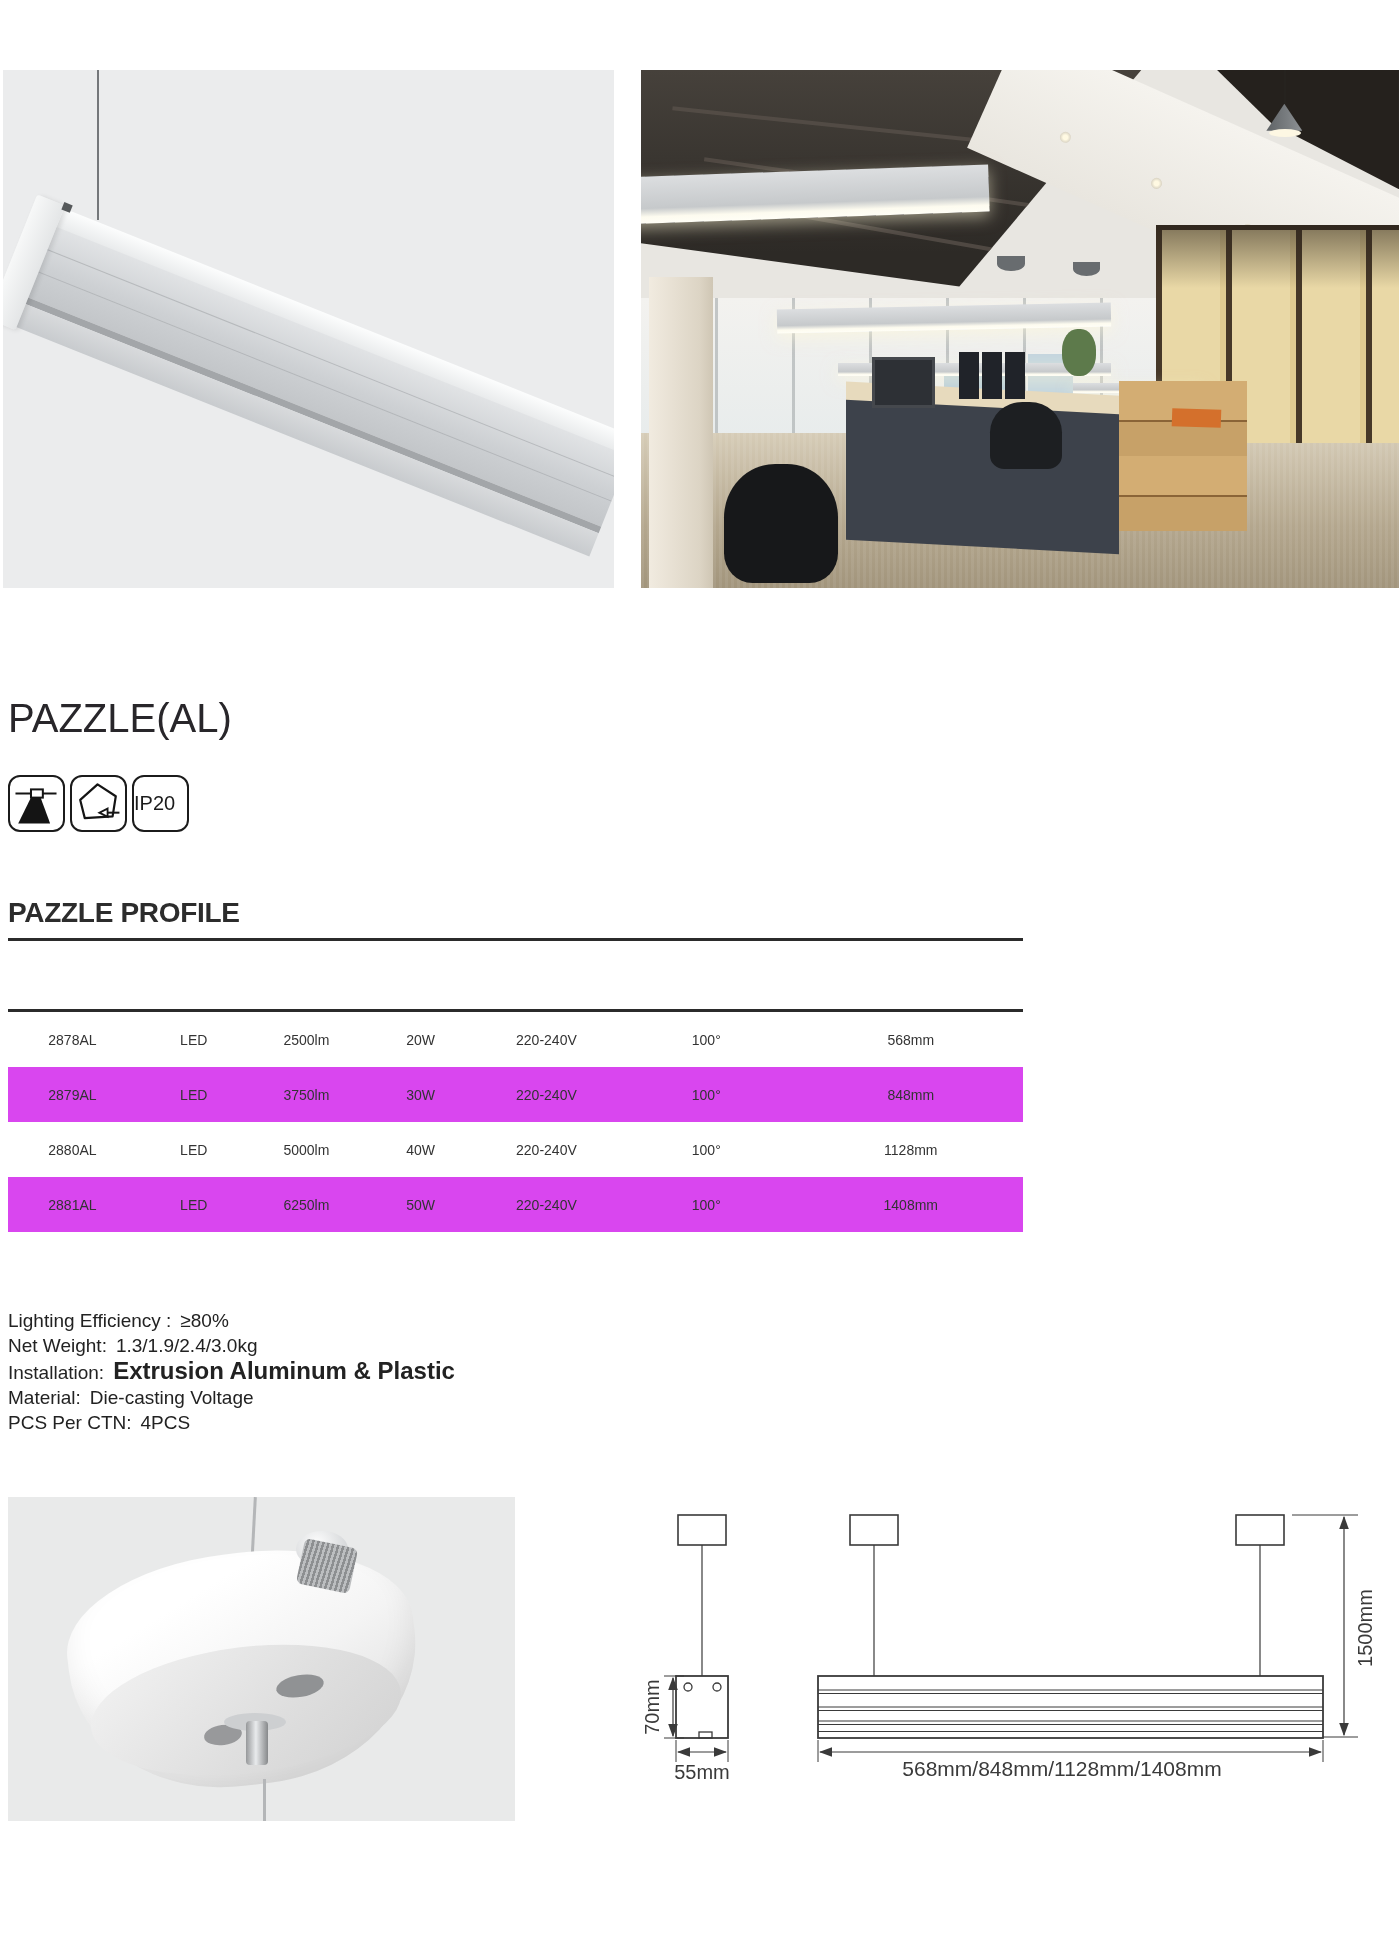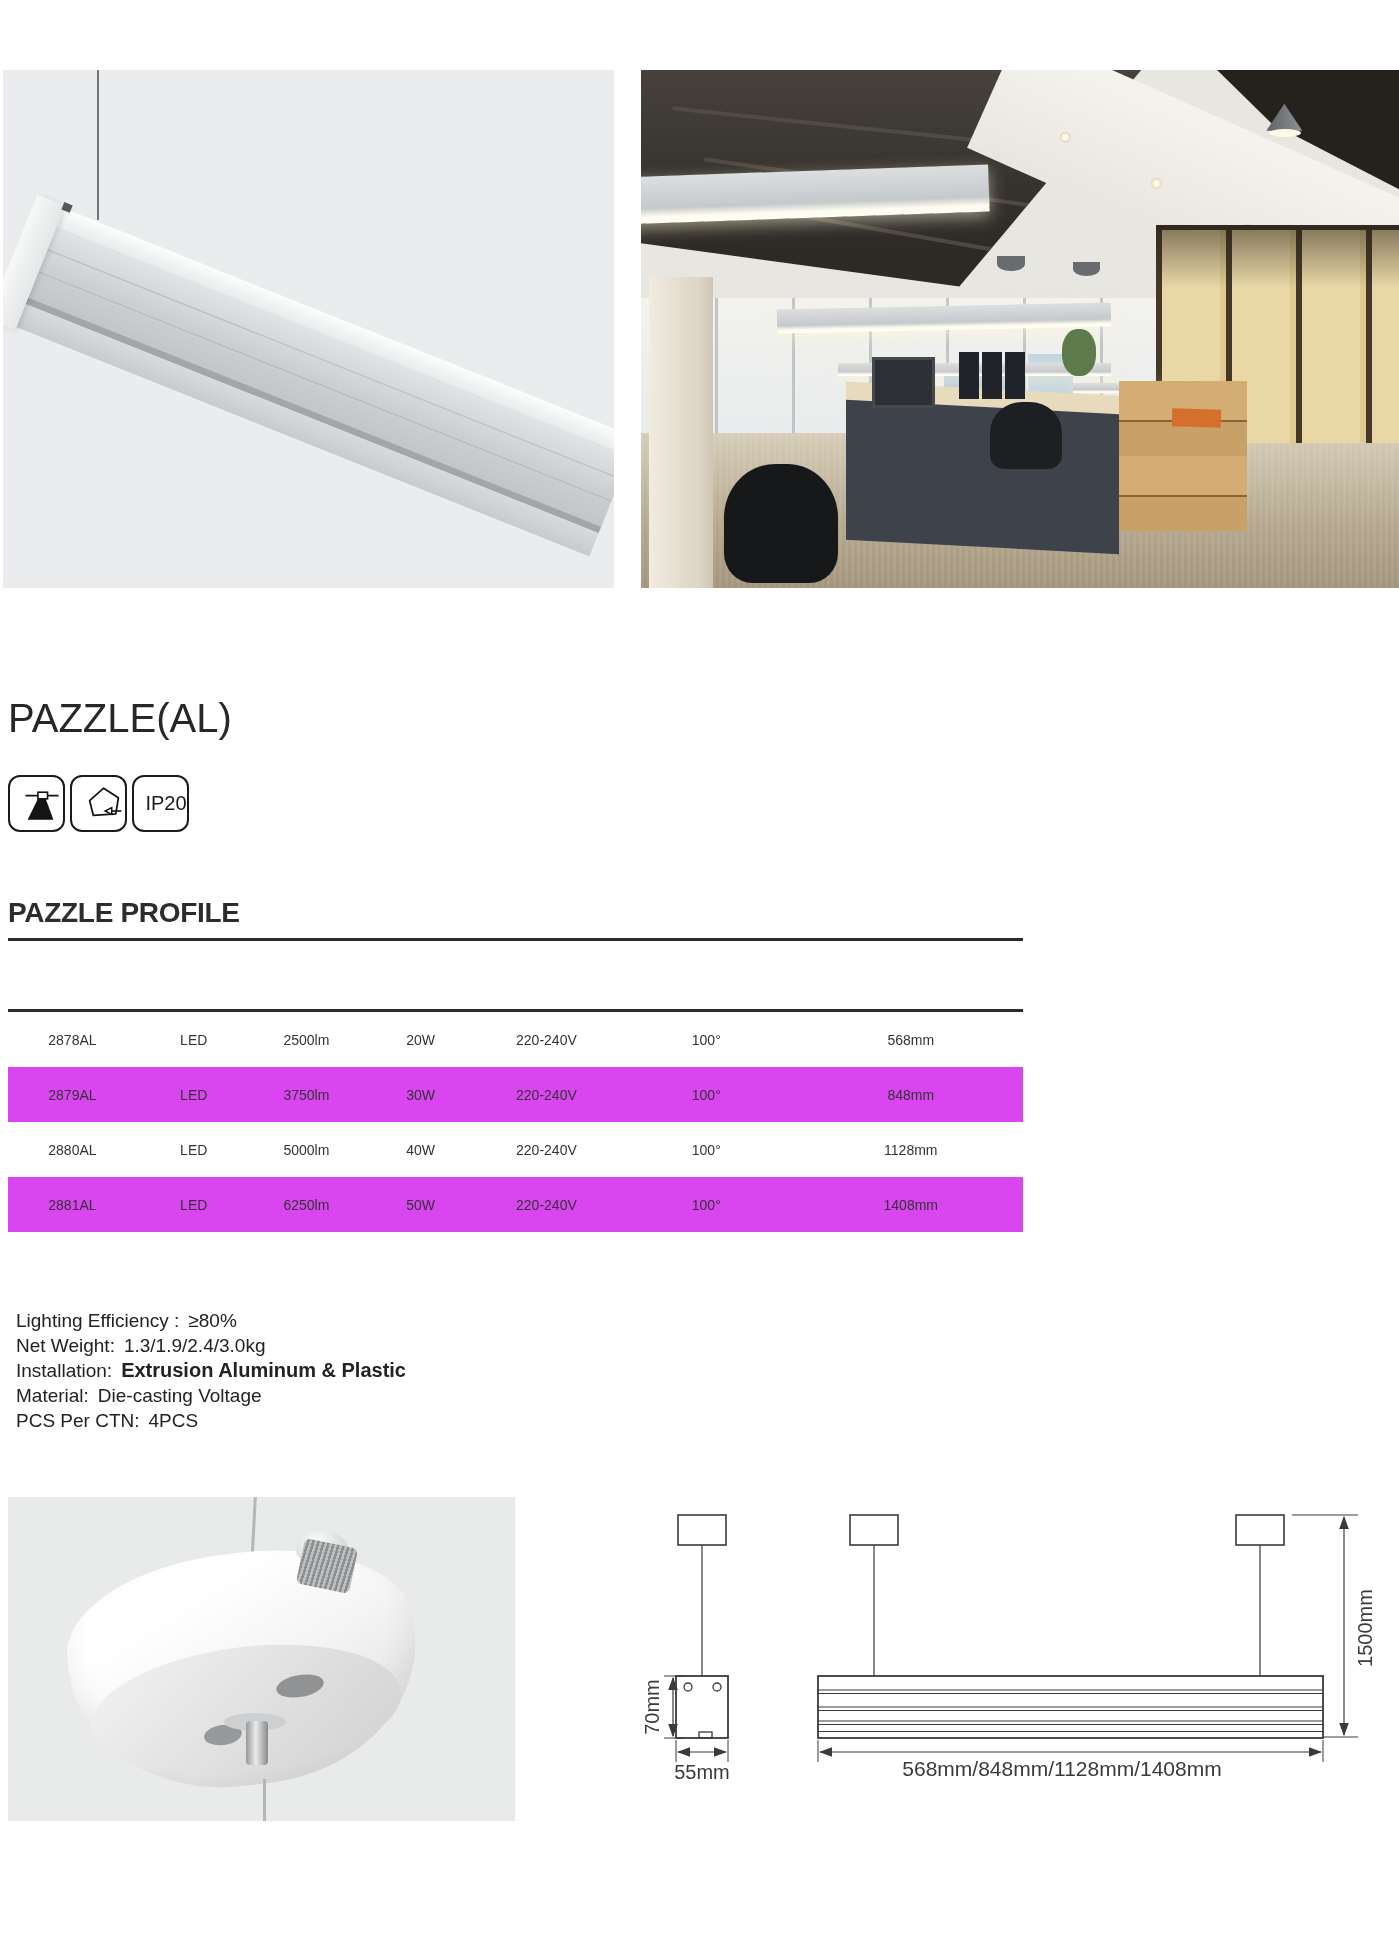--- a/index.html
+++ b/index.html
@@ -71,41 +71,41 @@
   .o-cone-stem{left:84.8%;top:0;width:2px;height:36px;background:#26231f;}
   .o-cone{left:82.5%;top:6.5%;width:36px;height:27px;clip-path:polygon(50% 0,100% 100%,0 100%);
       background:linear-gradient(90deg,#5e6265,#8d9194);}
   .o-cone-glow{left:82.8%;top:11.3%;width:32px;height:8px;border-radius:50%;background:#fdf7e3;}
   .o-plant{left:55.5%;top:50%;width:4.5%;height:9%;background:#5d7a4b;border-radius:45%;}
 
   
   .title{left:8px;top:694px;font-size:40px;line-height:48px;color:#28262a;letter-spacing:0;}
   .iconrow{left:8px;top:775px;display:flex;gap:5px;}
   .icon-box{width:57px;height:57px;border:2.5px solid #1b1b1b;border-radius:12px;background:#fff;
-      display:flex;align-items:center;justify-content:center;box-sizing:border-box;padding-left:11px;}
+      display:flex;align-items:center;justify-content:flex-start;box-sizing:border-box;}
   .ip-text{font-size:20px;color:#1b1b1b;}
 
   
   .heading{left:8px;top:897px;font-size:28px;font-weight:600;letter-spacing:-.3px;color:#2c2c2c;}
   .rule{left:8px;width:1015px;height:3px;background:#2b2b2b;}
   .rule1{top:938px;} .rule2{top:1009px;}
   .tblhead{left:8px;top:941px;width:1015px;height:68px;display:flex;align-items:center;
       font-size:21px;color:#2c2c2c;}
   .trows{left:8px;top:1012px;width:1015px;}
   .trow{display:flex;align-items:center;height:55px;font-size:14px;color:#333;}
   .trow.gray{background:#d946ef;}
   .c{text-align:center;}
   .c1{width:12.7%;} .c2{width:11.2%;} .c3{width:11%;} .c4{width:11.5%;}
   .c5{width:13.3%;} .c6{width:18.2%;} .c7{width:22.1%;}
 
   
-  .specs{left:16px;top:1308px;font-size:19px;line-height:25px;color:#222;}
+  .specs{left:8px;top:1308px;font-size:19px;line-height:25px;color:#222;}
   .specs .line{white-space:nowrap;}
   .specs .v{margin-left:9px;}
-  .specs .b{font-weight:700;font-size:20px;}
+  .specs .b{font-weight:700;font-size:24px;}
 
   
   .canopy-box{left:8px;top:1497px;width:507px;height:324px;background:#e9eaea;overflow:hidden;}
   .cp-cable-top{left:244px;top:0;width:3px;height:70px;background:#b4b6b8;transform:rotate(3deg);}
   .cp-cable-bot{left:255px;top:282px;width:3px;height:42px;background:#b4b6b8;}
   .cp-drum{left:62px;top:56px;width:348px;height:232px;transform:rotate(-7deg);
       border-radius:48% 48% 46% 46% / 36% 36% 58% 58%;
       background:linear-gradient(155deg,#ffffff 25%,#f4f4f4 55%,#e3e3e3 82%);
       box-shadow:inset 0 -20px 30px rgba(0,0,0,.07);}
   .cp-under{left:82px;top:150px;width:312px;height:126px;border-radius:50%;transform:rotate(-7deg);

